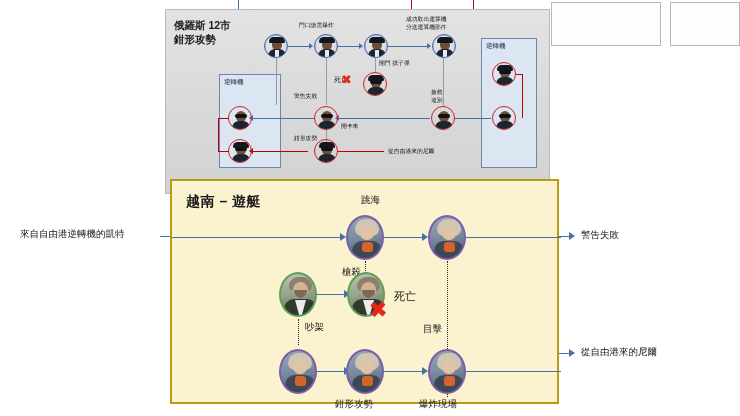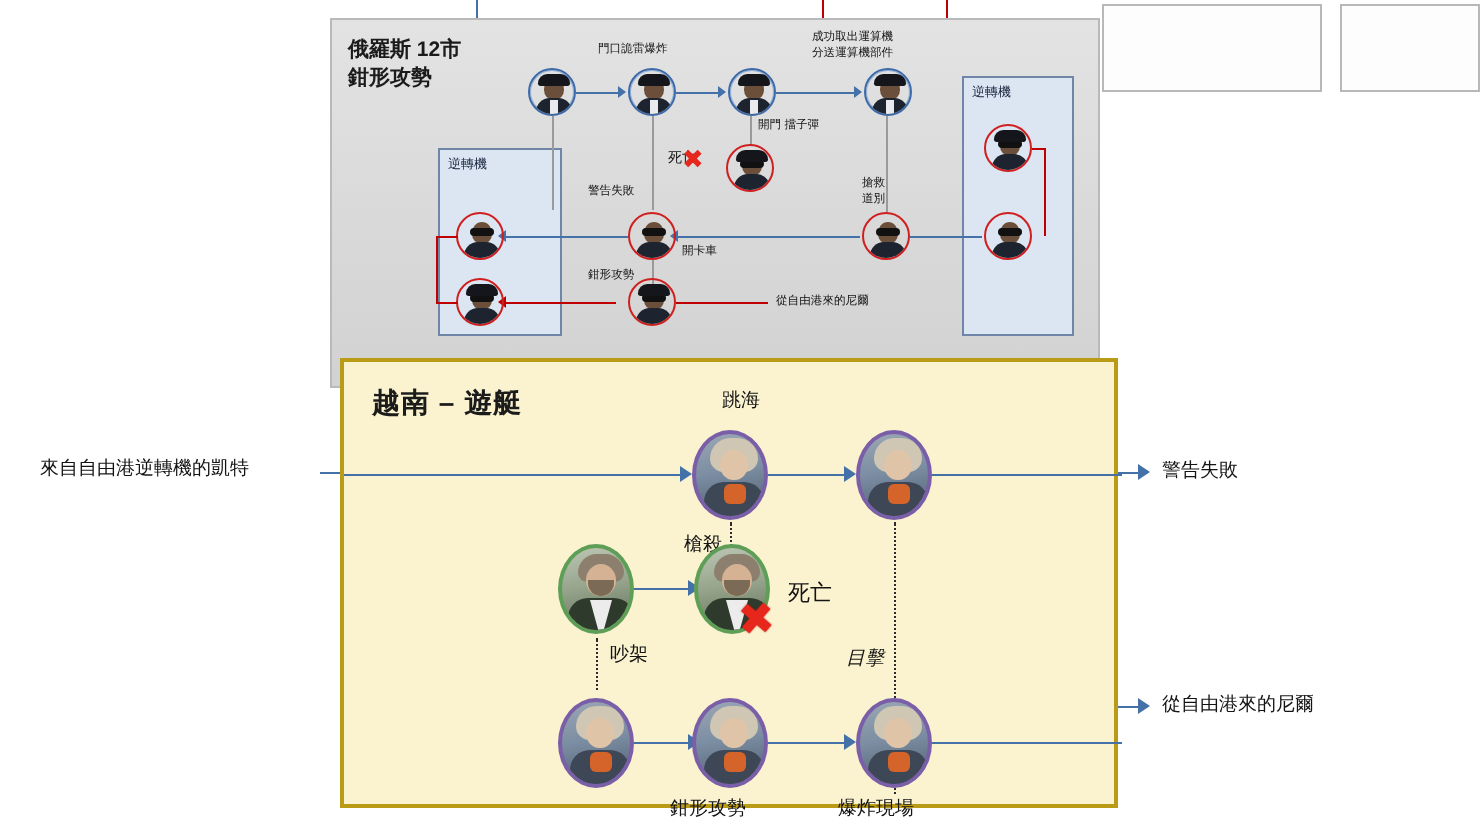--- a/index.html
+++ b/index.html
@@ -354,21 +354,21 @@
         <span class="hair"></span>
           <span class="face"></span>
           <span class="torso"></span>
           <span class="scarf"></span>
       </div>
 
       <div class="bln dot" style="left:193px; top:80px; height:32px;"></div>
       <span class="blbl" style="left:170px; top:85px;">槍殺</span>
 
       <div class="bln dot" style="left:275px; top:80px; height:136px;"></div>
-      <span class="blbl" style="left:251px; top:142px;font-style:italic;">目擊</span>
+      <span class="blbl" style="left:251px; top:142px;">目擊</span>
 
       <div class="bln h" style="left:145px; top:113px; width:30px;"></div>
       <div class="barrow" style="left:172px; top:109px;"></div>
 
       <div class="node-b sator" style="left:107px; top:91px;">
         <span class="hair"></span>
           <span class="face"></span>
           <span class="beard"></span>
           <span class="torso"></span>
           <span class="shirt"></span>

